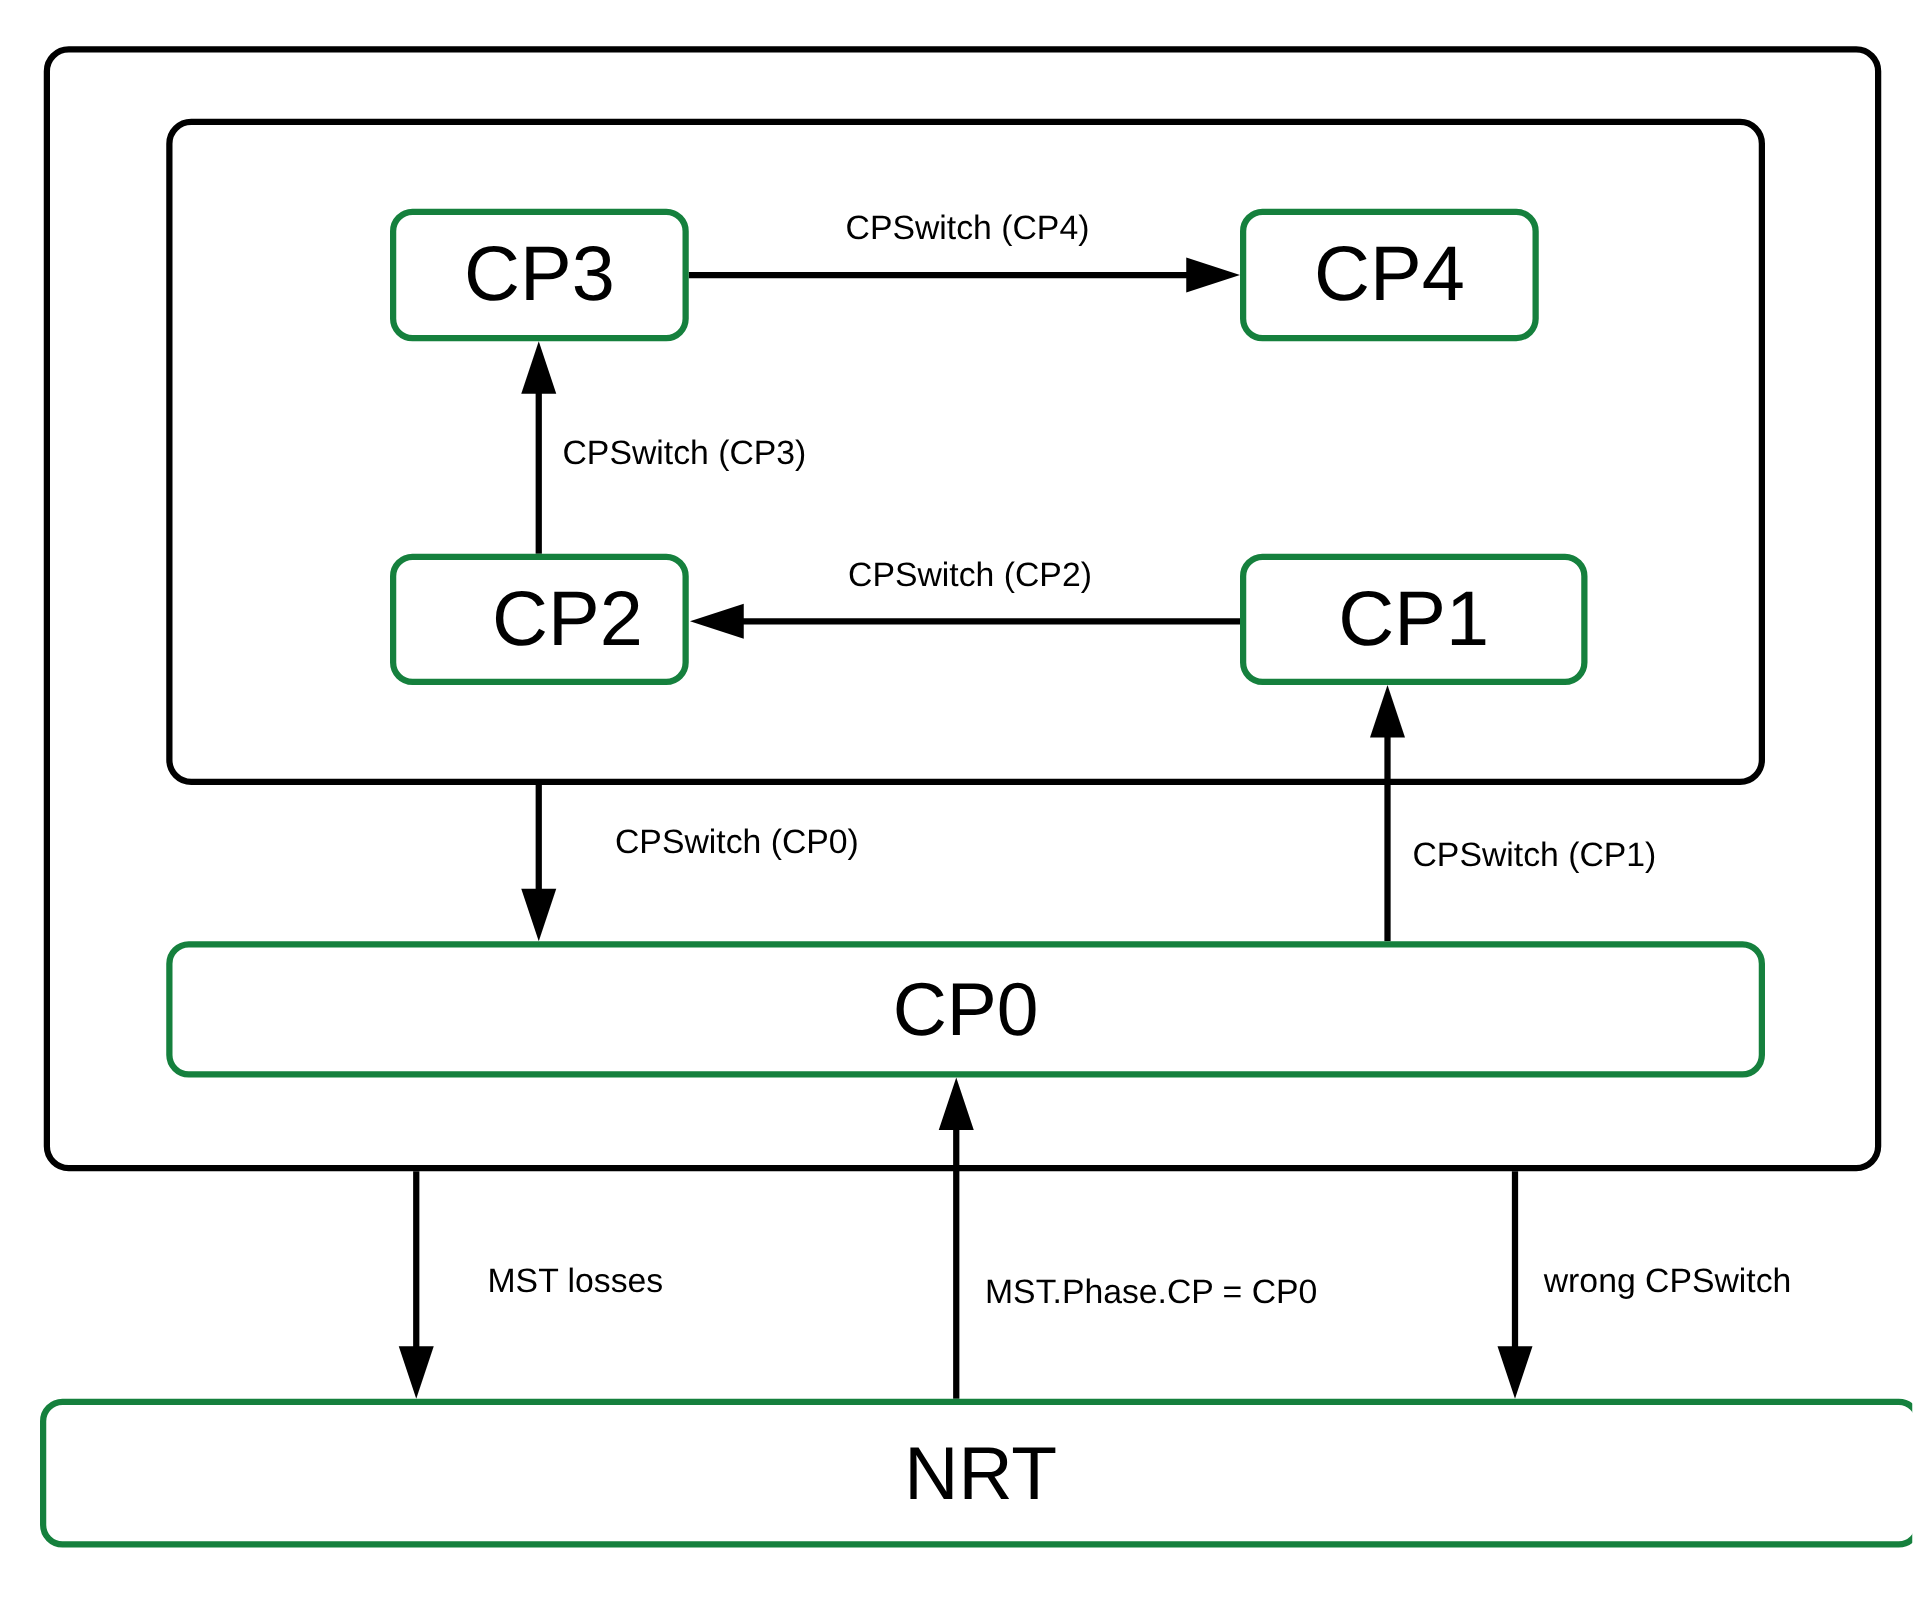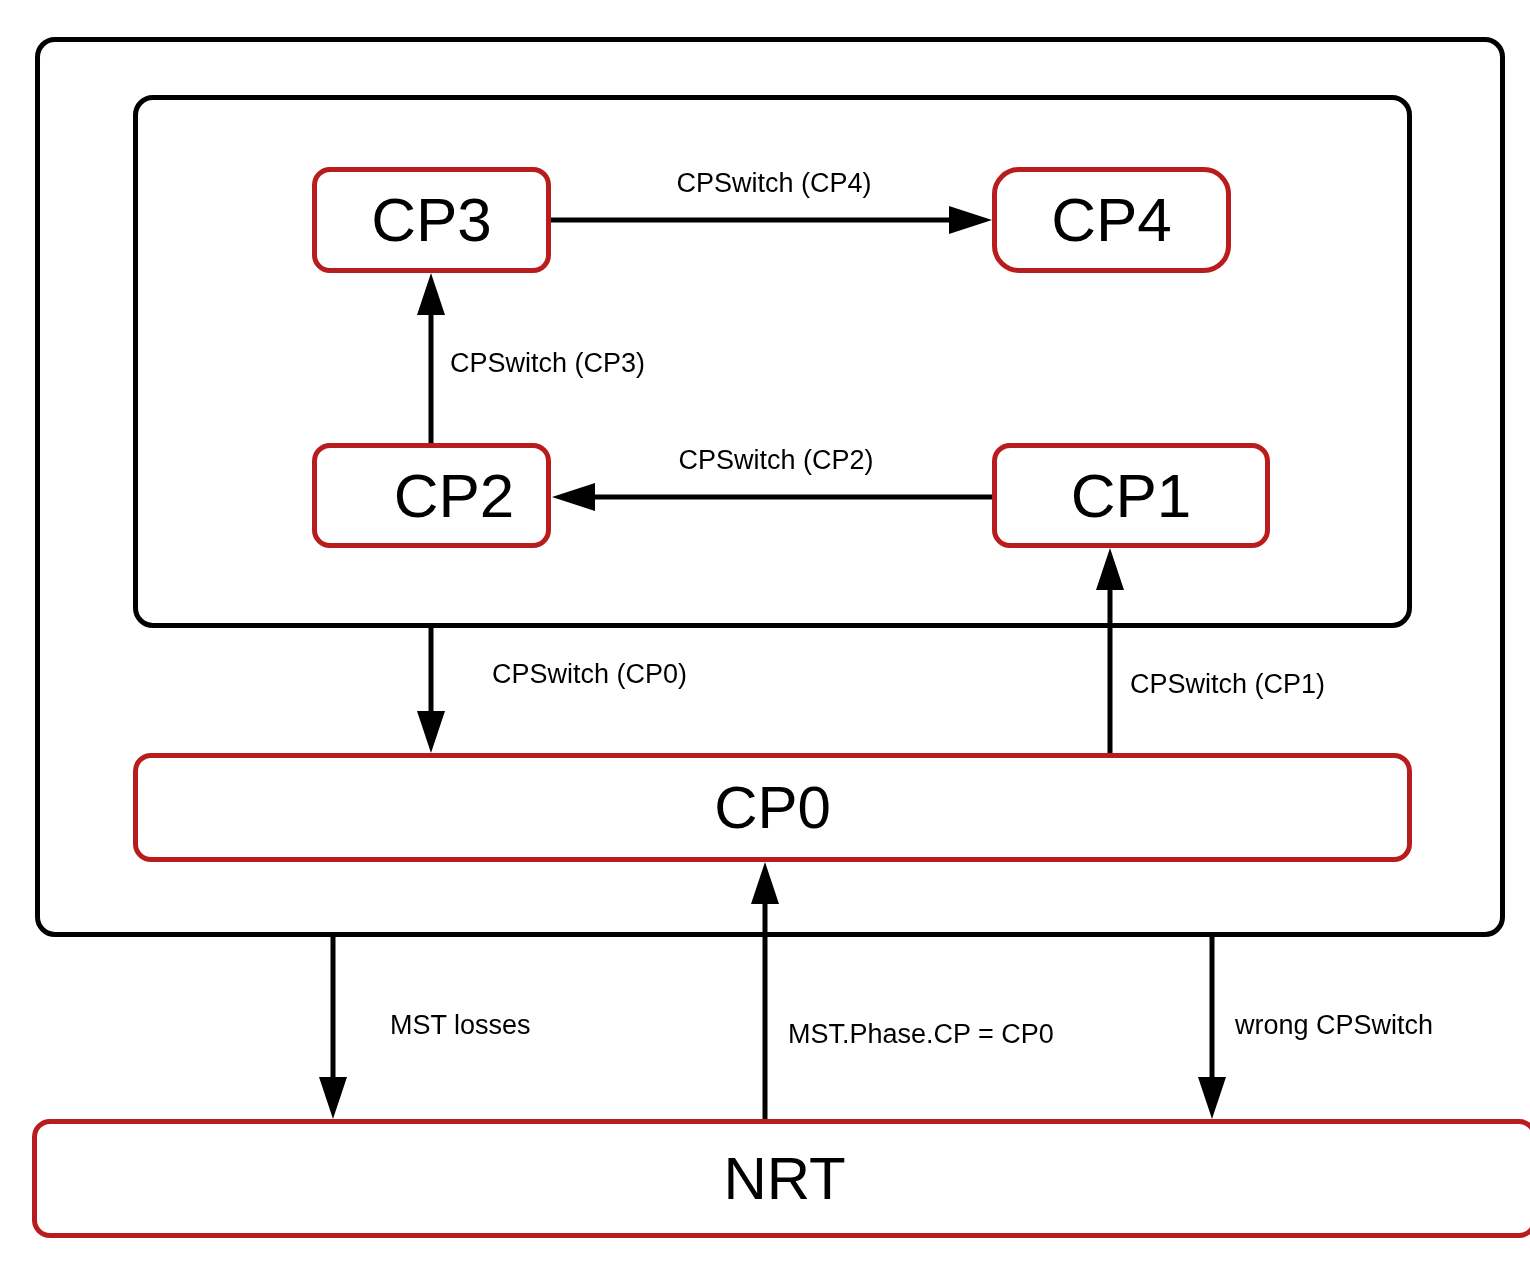--- a/index.html
+++ b/index.html
@@ -14,21 +14,21 @@
     overflow: hidden;
   }
   .grouprect {
     position: absolute;
     border: 5px solid #000000;
     border-radius: 20px;
     background: transparent;
   }
   .node {
     position: absolute;
-    border: 5px solid #b91c1c;
+    border: 5px solid #15803d;
     background: #ffffff;
     display: flex;
     align-items: center;
     justify-content: center;
     line-height: 1;
   }
   .node.small { border-radius: 18px; font-size: 62px; }
   .node.wide  { border-radius: 18px; font-size: 60px; }
   .edge-label {
     position: absolute;
@@ -79,21 +79,21 @@
     <line x1="765" y1="1119" x2="765" y2="903"></line>
     <polygon points="765,862 751,904 779,904"></polygon>
 
     <line x1="1212" y1="937" x2="1212" y2="1079"></line>
     <polygon points="1212,1119 1198,1077 1226,1077"></polygon>
   </svg>
 
   <div class="node small" style="left:312px; top:167px; width:239px; height:106px;">
     <span>CP3</span>
   </div>
-  <div class="node small" style="left:992px; top:167px; width:239px; height:106px;border-radius:27px;">
+  <div class="node small" style="left:992px; top:167px; width:239px; height:106px;">
     <span>CP4</span>
   </div>
   <div class="node small" style="left:312px; top:443px; width:239px; height:105px;padding-left:45px;">
     <span>CP2</span>
   </div>
   <div class="node small" style="left:992px; top:443px; width:278px; height:105px;">
     <span>CP1</span>
   </div>
   <div class="node wide" style="left:133px; top:753px; width:1279px; height:109px;">
     <span>CP0</span>

